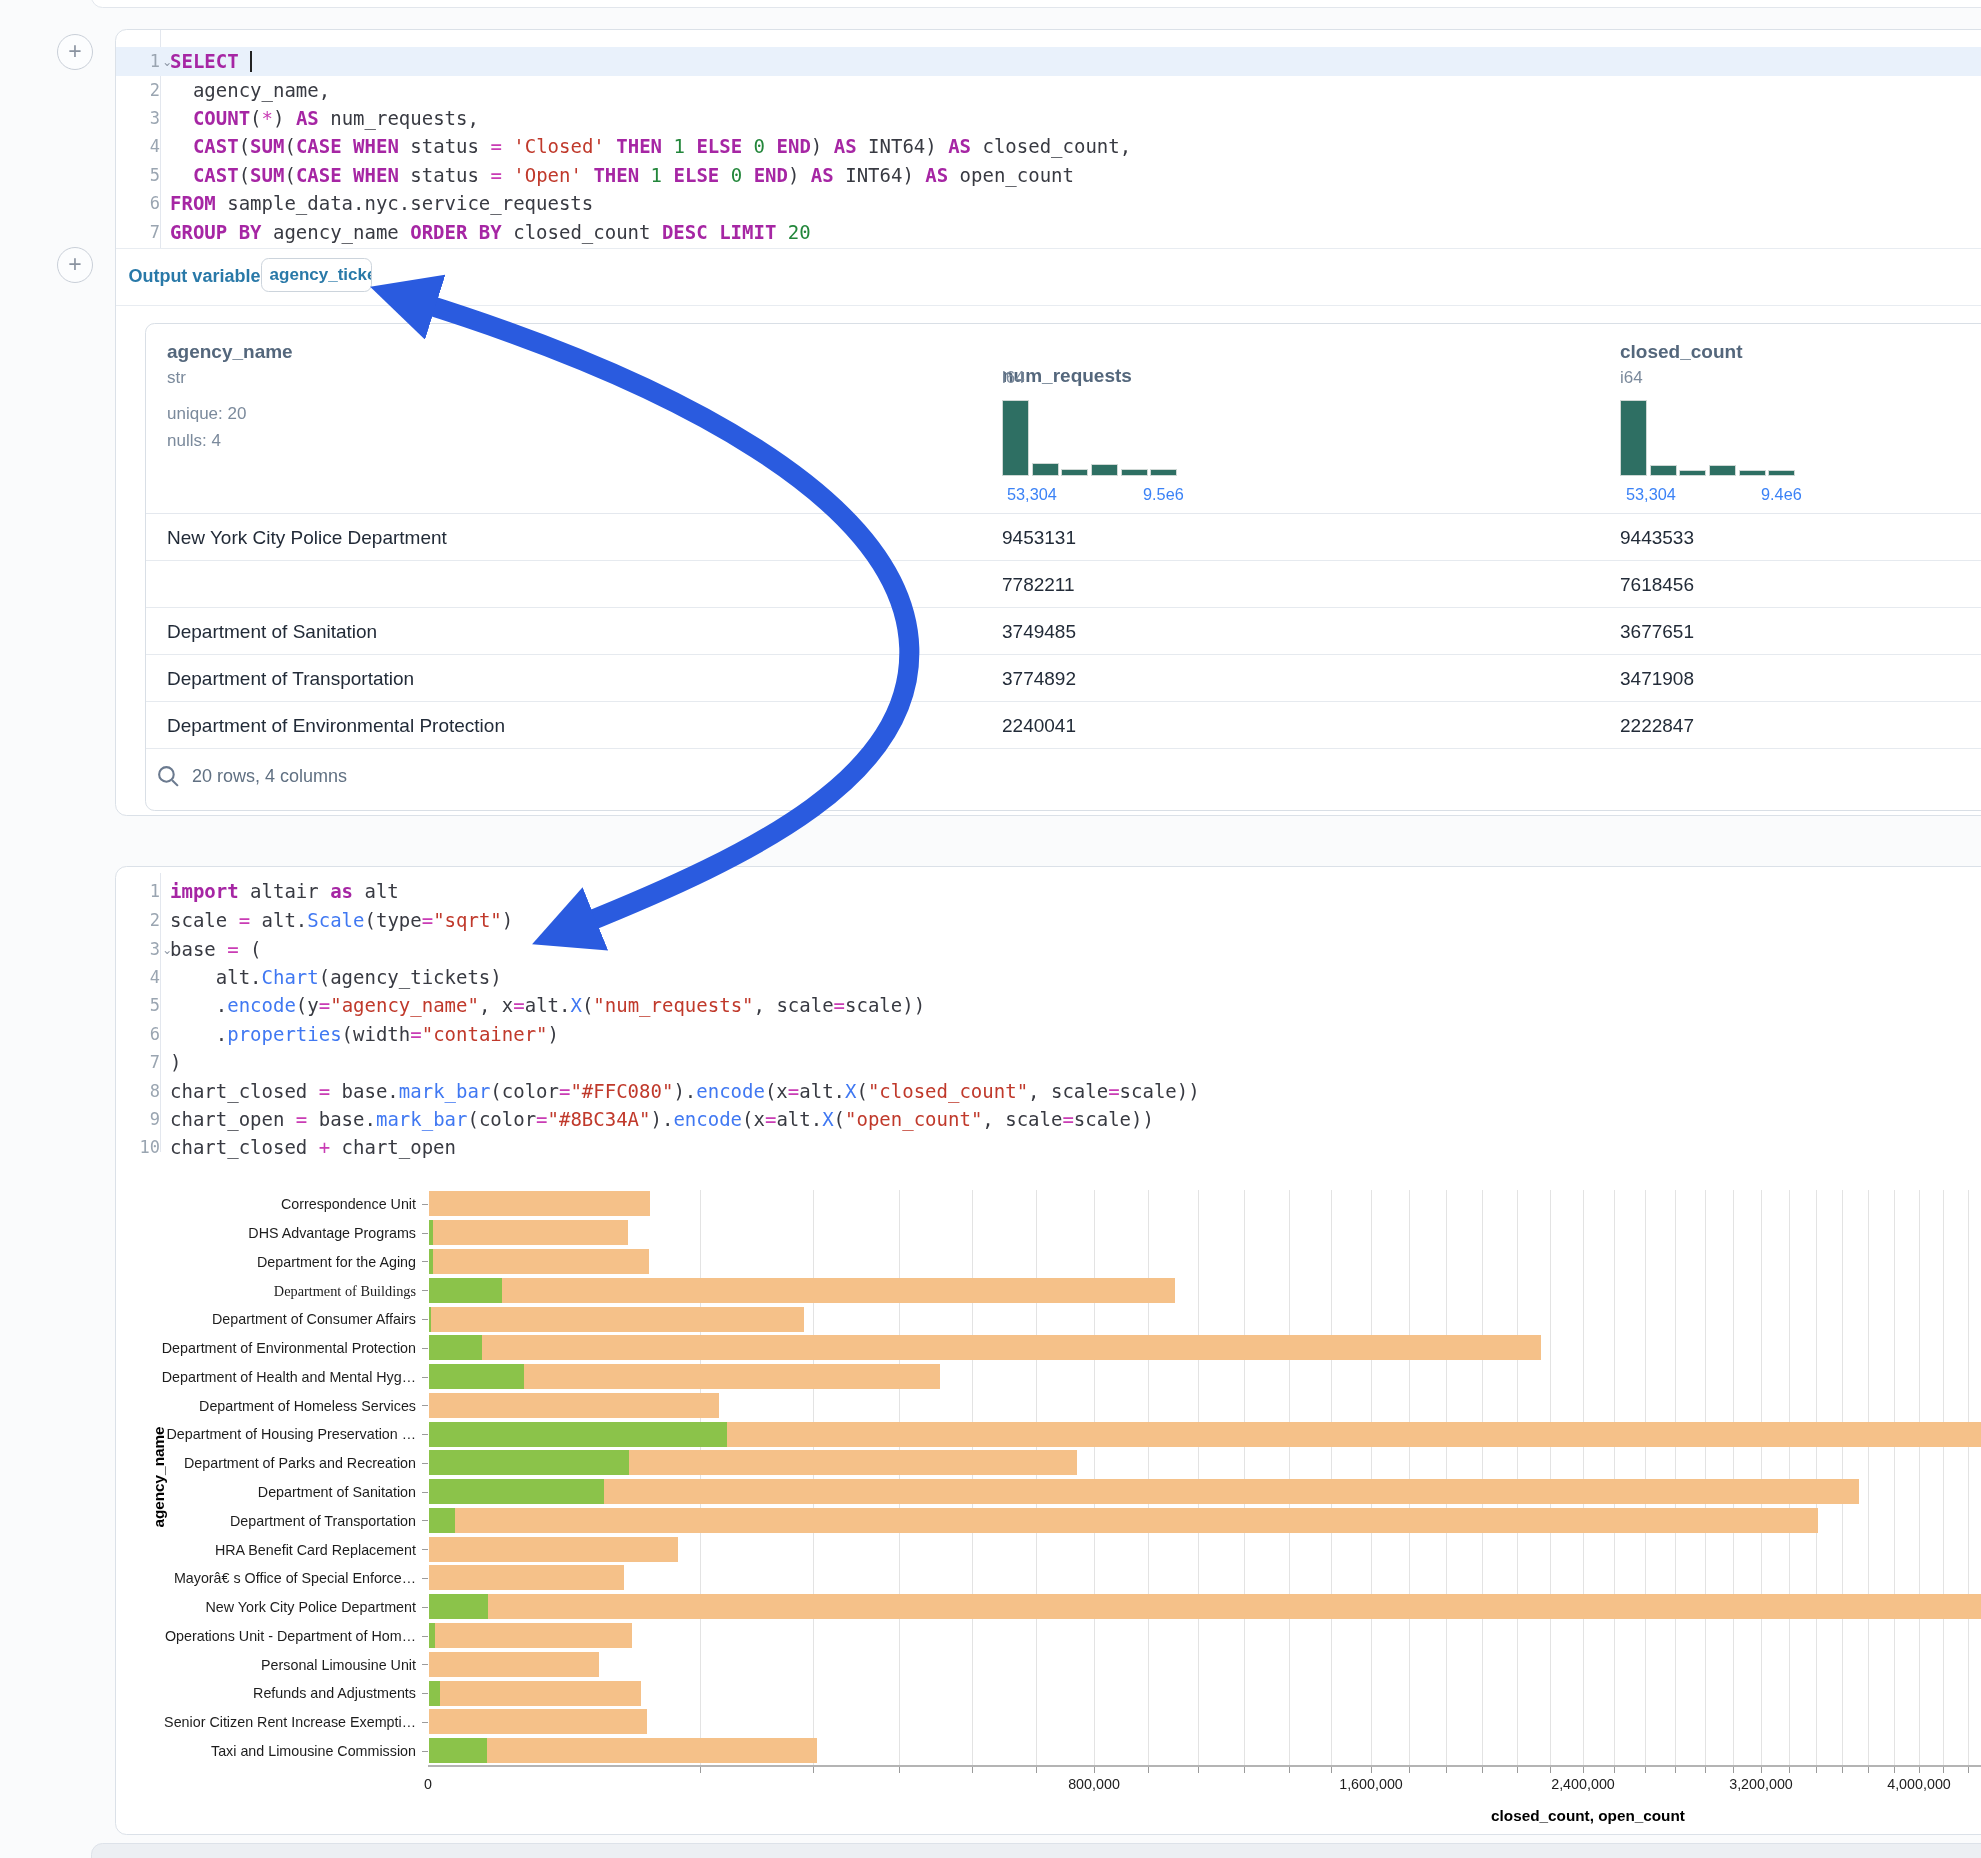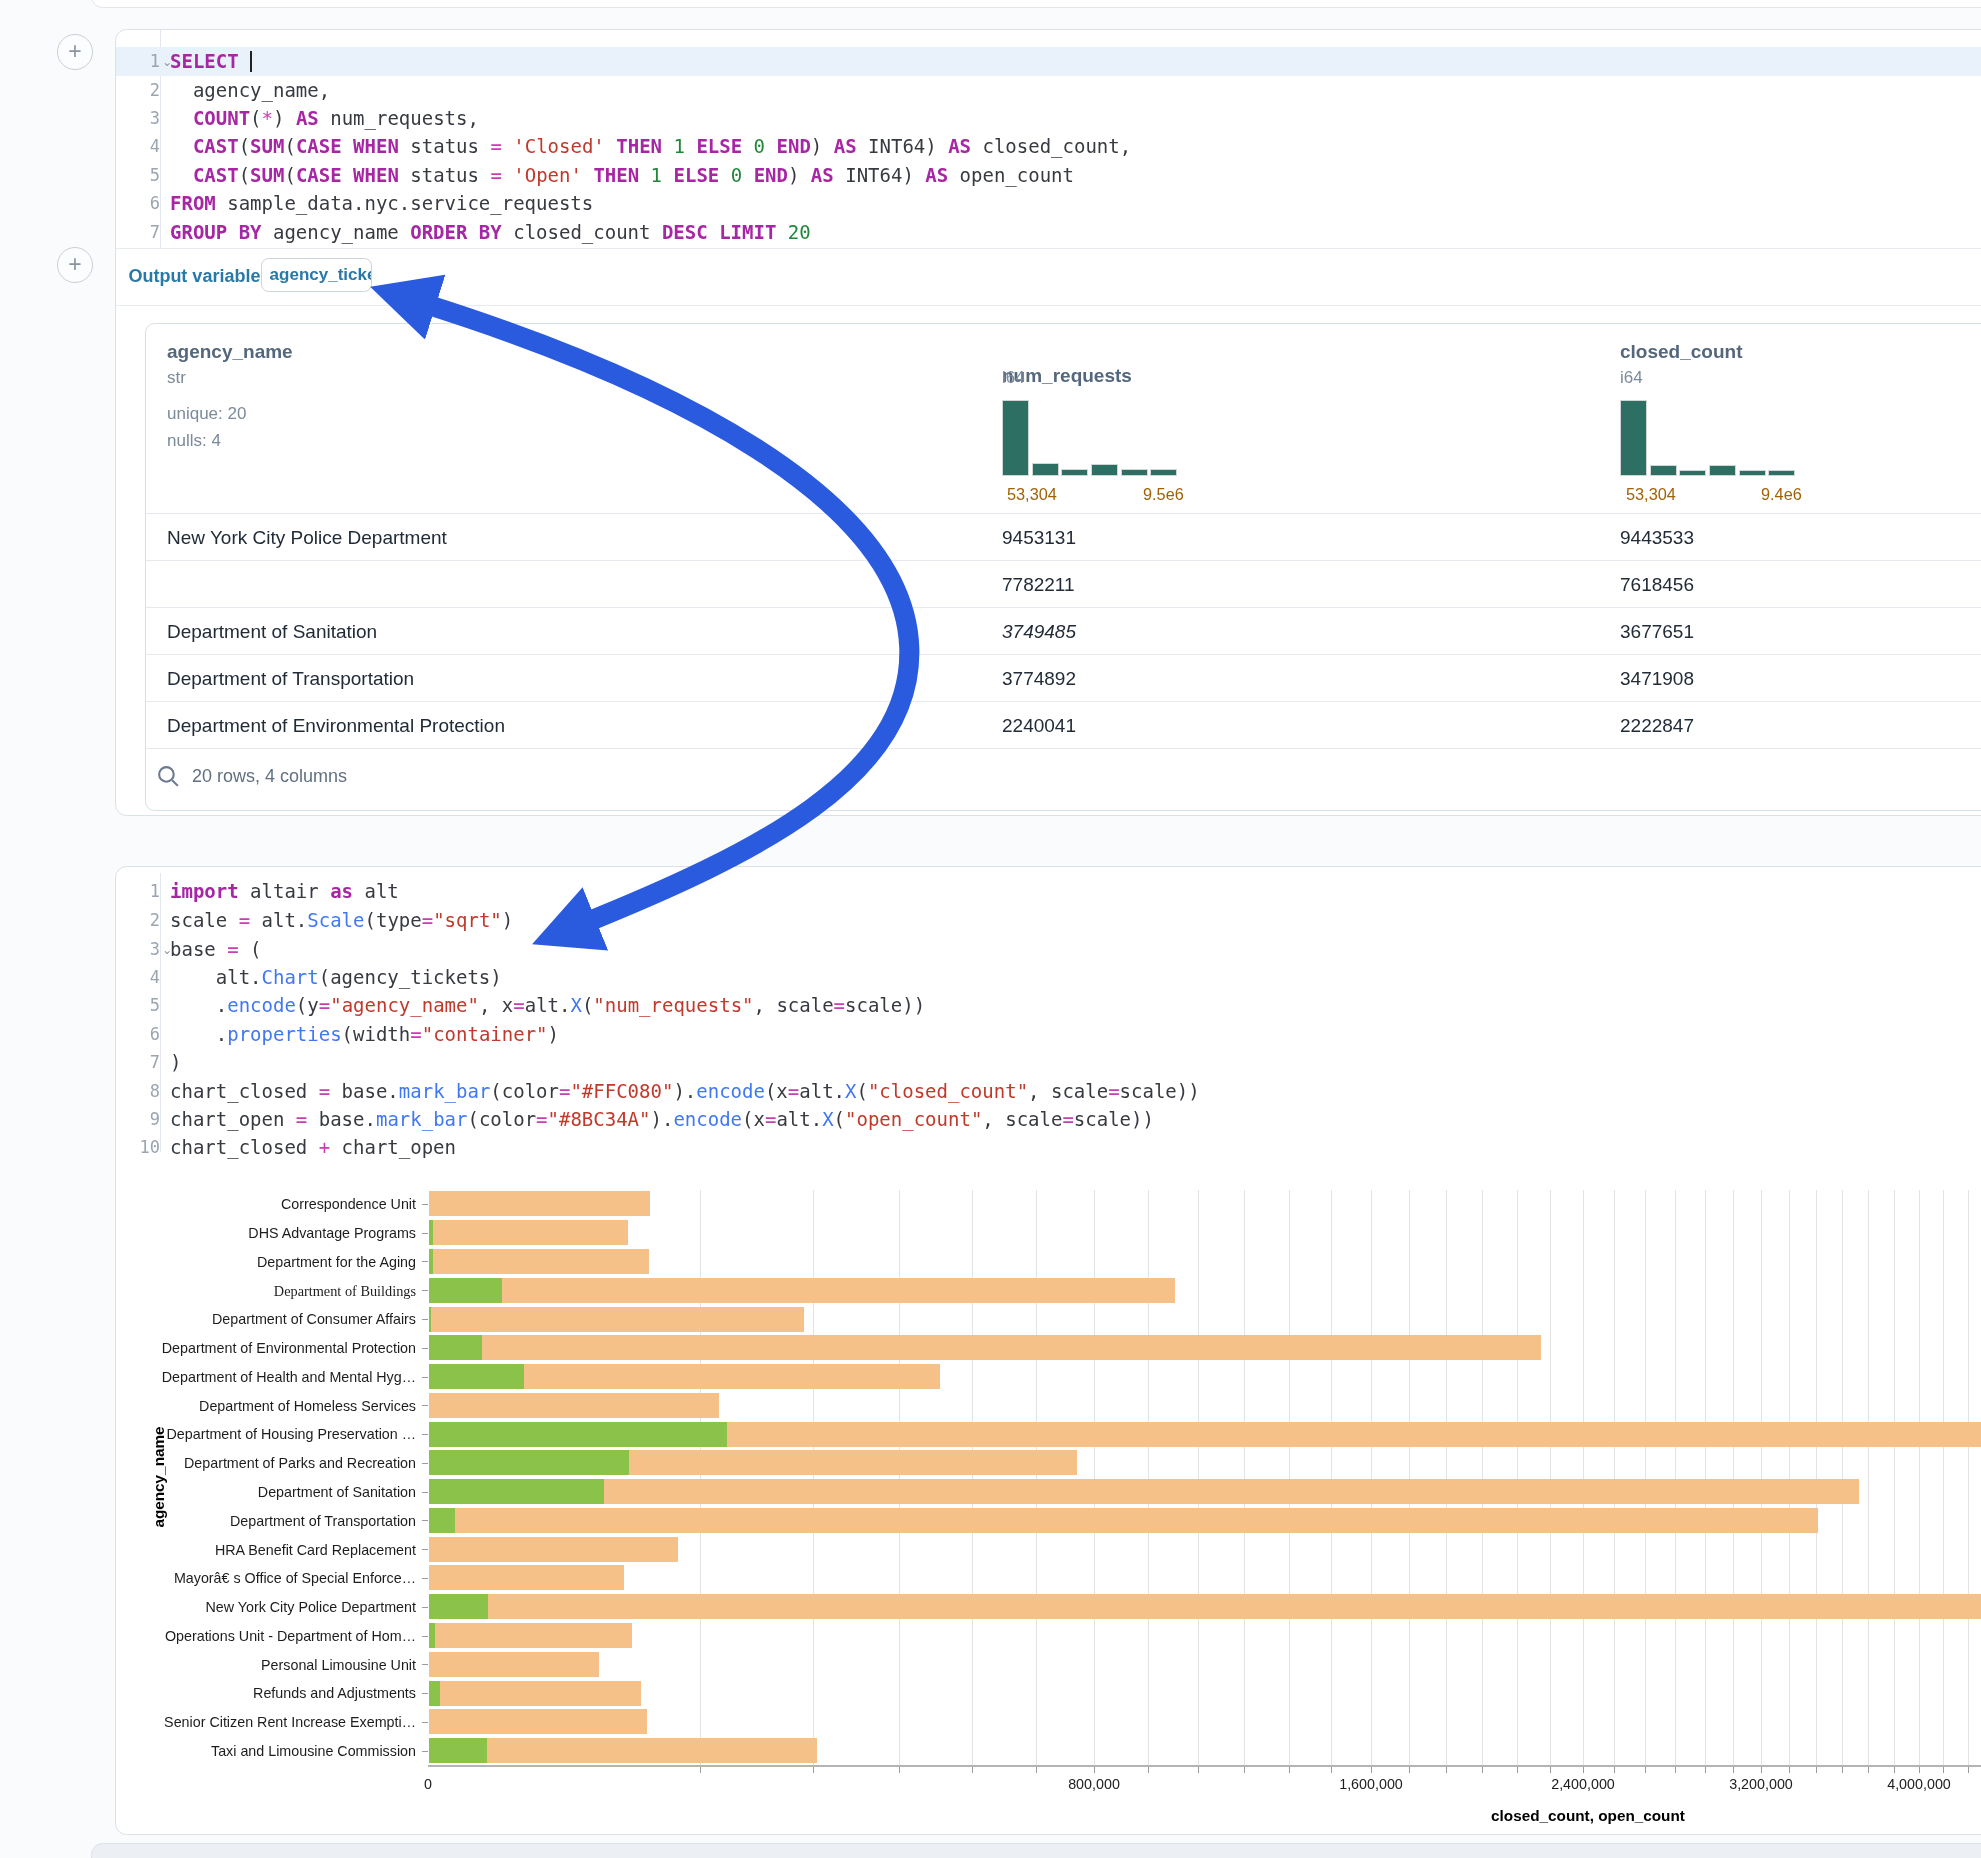--- a/index.html
+++ b/index.html
@@ -40,21 +40,21 @@
                  padding: 0 7.6px; overflow: hidden; white-space: nowrap; cursor: text; }
 
   
   .df-card { position: absolute; left: 29px; top: 293px; width: 1902px; height: 488px;
              border: 1px solid #d9dfe6; border-radius: 9.6px; background: #fff; overflow: hidden; }
   .df-head { position: absolute; left: 0; top: 0; right: 0; height: 190px; border-bottom: 1px solid #e4e8ee; }
   .col-title { position: absolute; font-size: 19px; font-weight: bold; color: #54677c; }
   .col-sub   { position: absolute; font-size: 17px; color: #7b8a9c; }
   .mini-hist { position: absolute; width: 182px; height: 76px; }
   .mini-hist .bar { position: absolute; bottom: 0; width: 27px; background: #2e6f63; border: 1px solid #cfd8d5; }
-  .hist-lbl { position: absolute; font-size: 16.3px; color: #a16207; }
+  .hist-lbl { position: absolute; font-size: 16.3px; color: #3b82f6; }
   .df-row { position: absolute; left: 0; right: 0; height: 47px; border-bottom: 1px solid #e6eaef; }
   .df-row span { position: absolute; top: 0; line-height: 47px; font-size: 19px; color: #222b38; white-space: nowrap; }
   .df-foot { position: absolute; left: 0; right: 0; bottom: 0; height: 63px; }
   .df-foot .txt { position: absolute; left: 46px; top: 19px; font-size: 18px; color: #607082; }
   .mag { position: absolute; left: 9.6px; top: 17px; width: 25px; height: 25px; }
 
   
   .chart { position: absolute; left: 0; top: 291px; width: 1867px; height: 675px; overflow: hidden; }
   .gridline { position: absolute; width: 0; border-left: 1px solid #e3e3e3; }
   .xtick { position: absolute; width: 0; border-left: 1px solid #9b9b9b; height: 5.7px; }
@@ -130,21 +130,21 @@
           <span style="left: 21px;">New York City Police Department</span>
           <span style="left: 856px;">9453131</span>
           <span style="left: 1474px;">9443533</span>
         </div>
         <div class="df-row" style="top: 237px;">
           <span style="left: 856px;">7782211</span>
           <span style="left: 1474px;">7618456</span>
         </div>
         <div class="df-row" style="top: 284px;">
           <span style="left: 21px;">Department of Sanitation</span>
-          <span style="left: 856px; font-style: italic;">3749485</span>
+          <span style="left: 856px;">3749485</span>
           <span style="left: 1474px;">3677651</span>
         </div>
         <div class="df-row" style="top: 331px;">
           <span style="left: 21px;">Department of Transportation</span>
           <span style="left: 856px;">3774892</span>
           <span style="left: 1474px;">3471908</span>
         </div>
         <div class="df-row" style="top: 378px;">
           <span style="left: 21px;">Department of Environmental Protection</span>
           <span style="left: 856px;">2240041</span>

